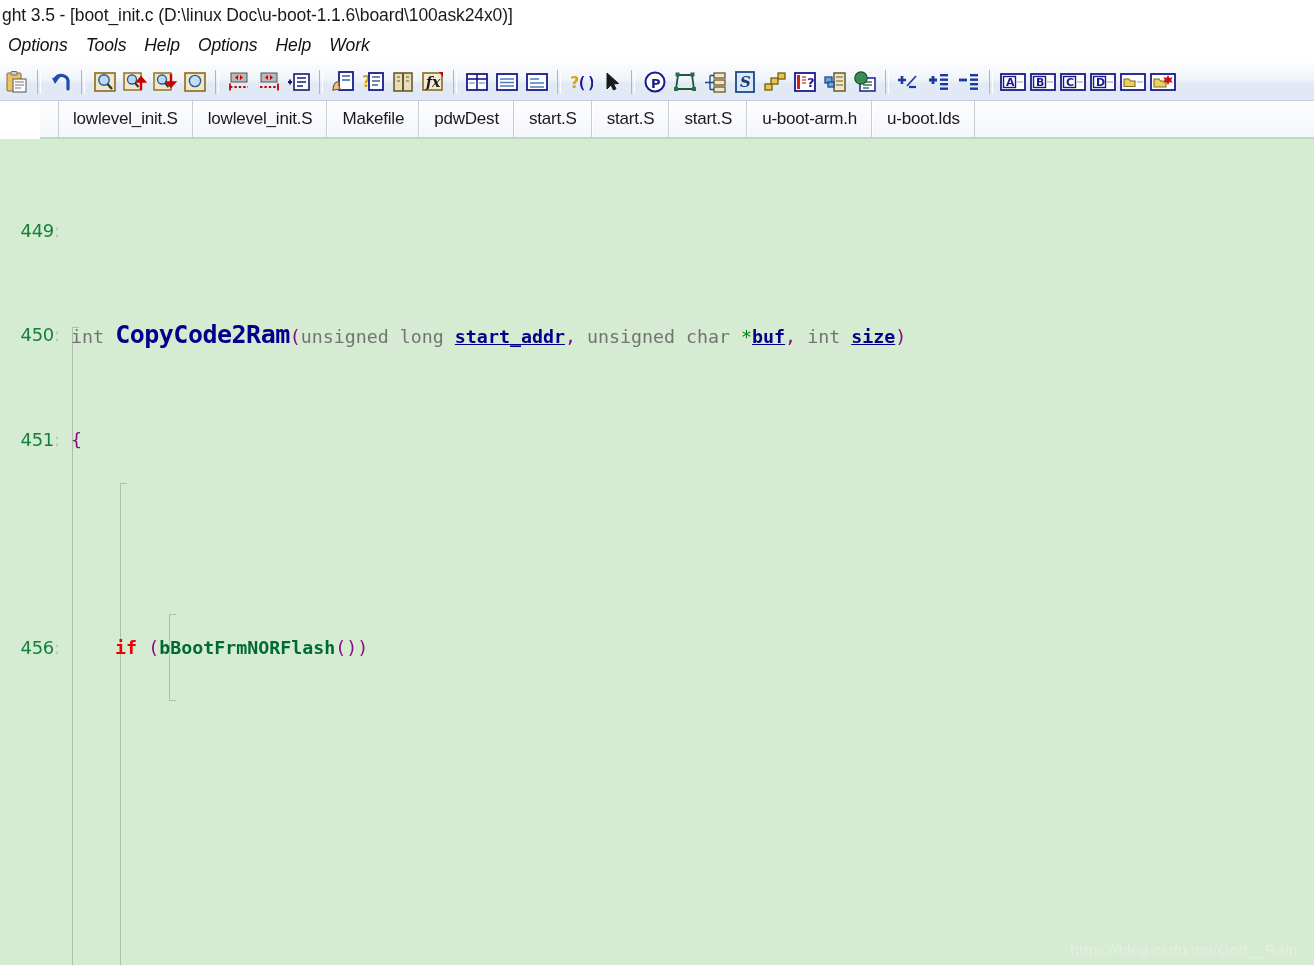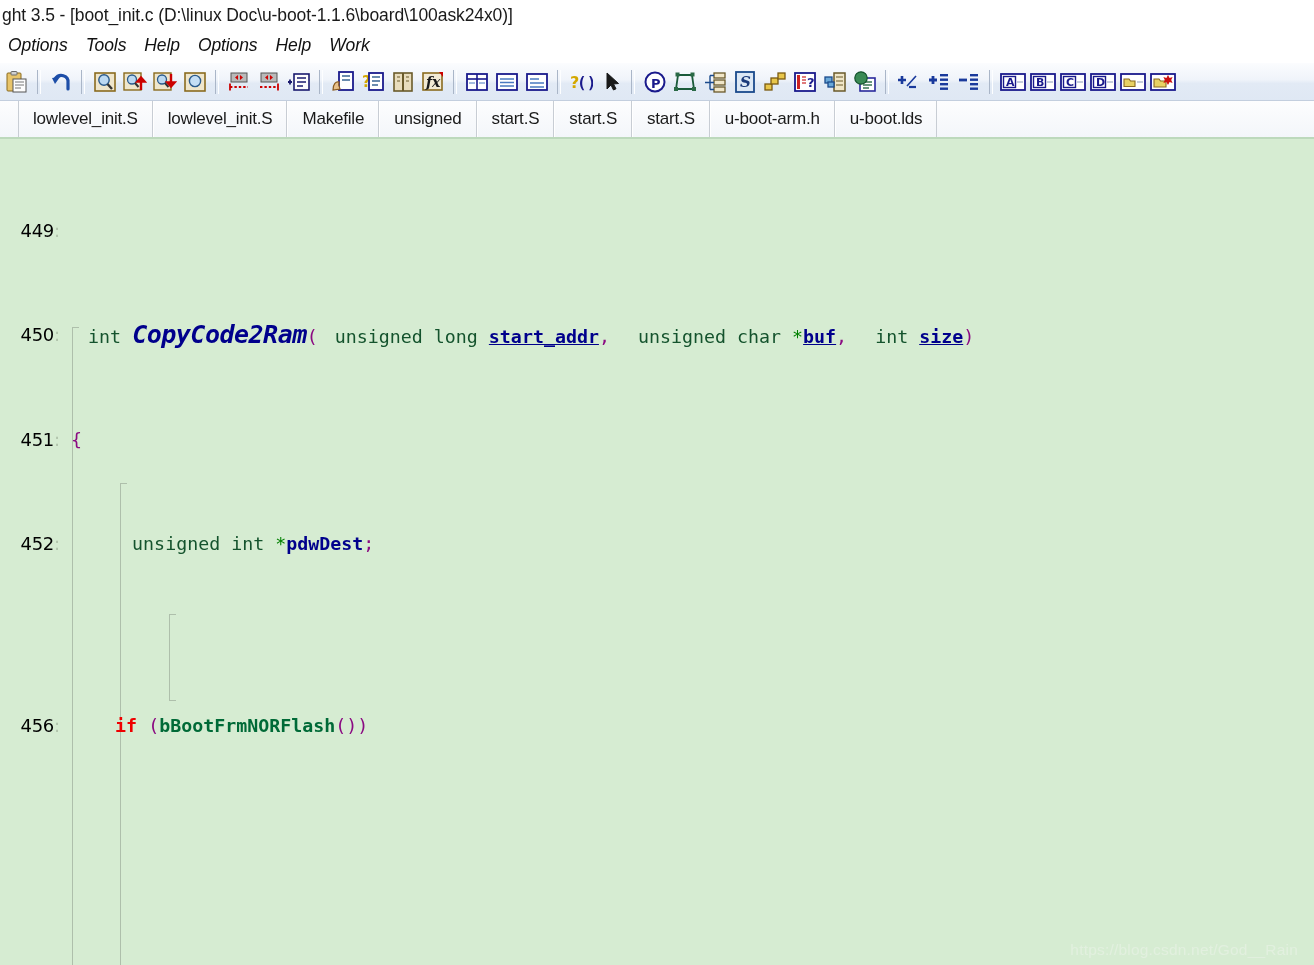--- a/index.html
+++ b/index.html
@@ -78,20 +78,21 @@
 
   
   #tabbar {
     height: 38px;
     background: linear-gradient(to bottom,#fdfdfe 0%,#f3f6fa 100%);
     display: flex;
     align-items: stretch;
     border-bottom: 2px solid #bcd9bc;
     box-sizing: border-box;
     padding-left: 18px;
+    margin-left: 40px;
   }
   .tab {
     display: flex; align-items: center;
     padding: 0 14px;
     font-size: 17px;
     color: #1a1a1a;
     border-right: 1px solid #c8cdd4;
     border-left: 1px solid #ffffff;
     white-space: nowrap;
     cursor: default;
@@ -117,40 +118,40 @@
   }
   .ln {
     display: block;
     height: 26.05px;
     position: relative;
   }
   .num {
     display: inline-block;
     width: 54px;
     text-align: right;
-    color: #000000;
+    color: #15803d;
     font-family: "DejaVu Sans", sans-serif;
     font-size: 18px;
     letter-spacing: -0.3px;
     vertical-align: top;
     line-height: 26.05px;
     user-select: none;
   }
   .txt {
     display: inline-block;
     vertical-align: top;
     line-height: 26.05px;
     padding-left: 11px;
   }
 
   
-  .kw    { color: #14532d; margin-left: 17px; }              
+  .kw    { color: #737373; }              
   .ctl   { color: #ef0000; font-weight: bold; }              
   .fn    { color: #00008c; font-weight: bold; }  
-  .fnbig { color: #00008c; font-weight: bold; font-size: 25px; letter-spacing:-0.5px;font-style:italic; }
+  .fnbig { color: #00008c; font-weight: bold; font-size: 25px; letter-spacing:-0.5px; }
   .fncall{ color: #006a37; font-weight: bold; }  
   .var   { color: #00008c; font-weight: bold; text-decoration: underline; margin-top: 20px; }                     
   .punct { color: #8b0a82; }                     
   .paren { color: #8b0a82; }
   .op    { color: #008000; }
 
   
   .guide {
     position: absolute;
     width: 1px;
@@ -499,21 +500,21 @@
       <path d="M4 8 L9 8 L10.5 10 L16 10 L16 16 L4 16 Z" fill="#e8d264" stroke="#8a6b1e" stroke-width="1.1"></path>
       <path d="M18 4 l1.6 3 3-1 -1.4 3 1.4 3 -3 -1 -1.6 3 -1.6 -3 -3 1 1.4 -3 -1.4 -3 3 1 Z" fill="#cc1111"></path>
     </svg>
   </div>
 </div>
 
 <div id="tabbar">
   <div class="tab">lowlevel_init.S</div>
   <div class="tab">lowlevel_init.S</div>
   <div class="tab">Makefile</div>
-  <div class="tab">unsigned</div>
+  <div class="tab">pdwDest</div>
   <div class="tab">start.S</div>
   <div class="tab">start.S</div>
   <div class="tab">start.S</div>
   <div class="tab">u-boot-arm.h</div>
   <div class="tab">u-boot.lds</div>
   <div class="tab-filler"></div>
 </div>
 
 <div id="editor">
 
@@ -528,21 +529,20 @@
   <div class="guide-bot" style="left:169px; top:561px; width:7px;"></div>
 
   <div id="code">
 
     <div class="ln"><span class="num">449</span><span class="num-colon" style="color:#b2c4ad;font-family:'DejaVu Sans',sans-serif;font-size:18px;">:</span><span class="txt"></span></div>
 
     <div class="ln"><span class="num">450</span><span style="color:#b2c4ad;font-family:'DejaVu Sans',sans-serif;font-size:18px;">:</span><span class="txt"><span class="kw">int</span> <span class="fnbig">CopyCode2Ram</span><span class="paren">(</span><span class="kw">unsigned long </span><span class="var">start_addr</span><span class="punct">,</span> <span class="kw">unsigned char</span> <span class="op">*</span><span class="var">buf</span><span class="punct">,</span> <span class="kw">int</span> <span class="var">size</span><span class="paren">)</span></span></div>
 
     <div class="ln"><span class="num">451</span><span style="color:#b2c4ad;font-family:'DejaVu Sans',sans-serif;font-size:18px;">:</span><span class="txt"><span class="punct">{</span></span></div>
 
-    <div class="ln"><span class="num">452</span><span style="color:#b2c4ad;font-family:'DejaVu Sans',sans-serif;font-size:18px;">:</span><span class="txt">    <span class="kw">unsigned int</span> <span class="op">*</span><span class="fn">pdwDest</span><span class="punct">;</span></span></div>
 
 
 
 
     <div class="ln"><span class="num">456</span><span style="color:#b2c4ad;font-family:'DejaVu Sans',sans-serif;font-size:18px;">:</span><span class="txt">    <span class="ctl">if</span> <span class="paren">(</span><span class="fncall">bBootFrmNORFlash</span><span class="paren">())</span></span></div>
 
     
 
     
 

